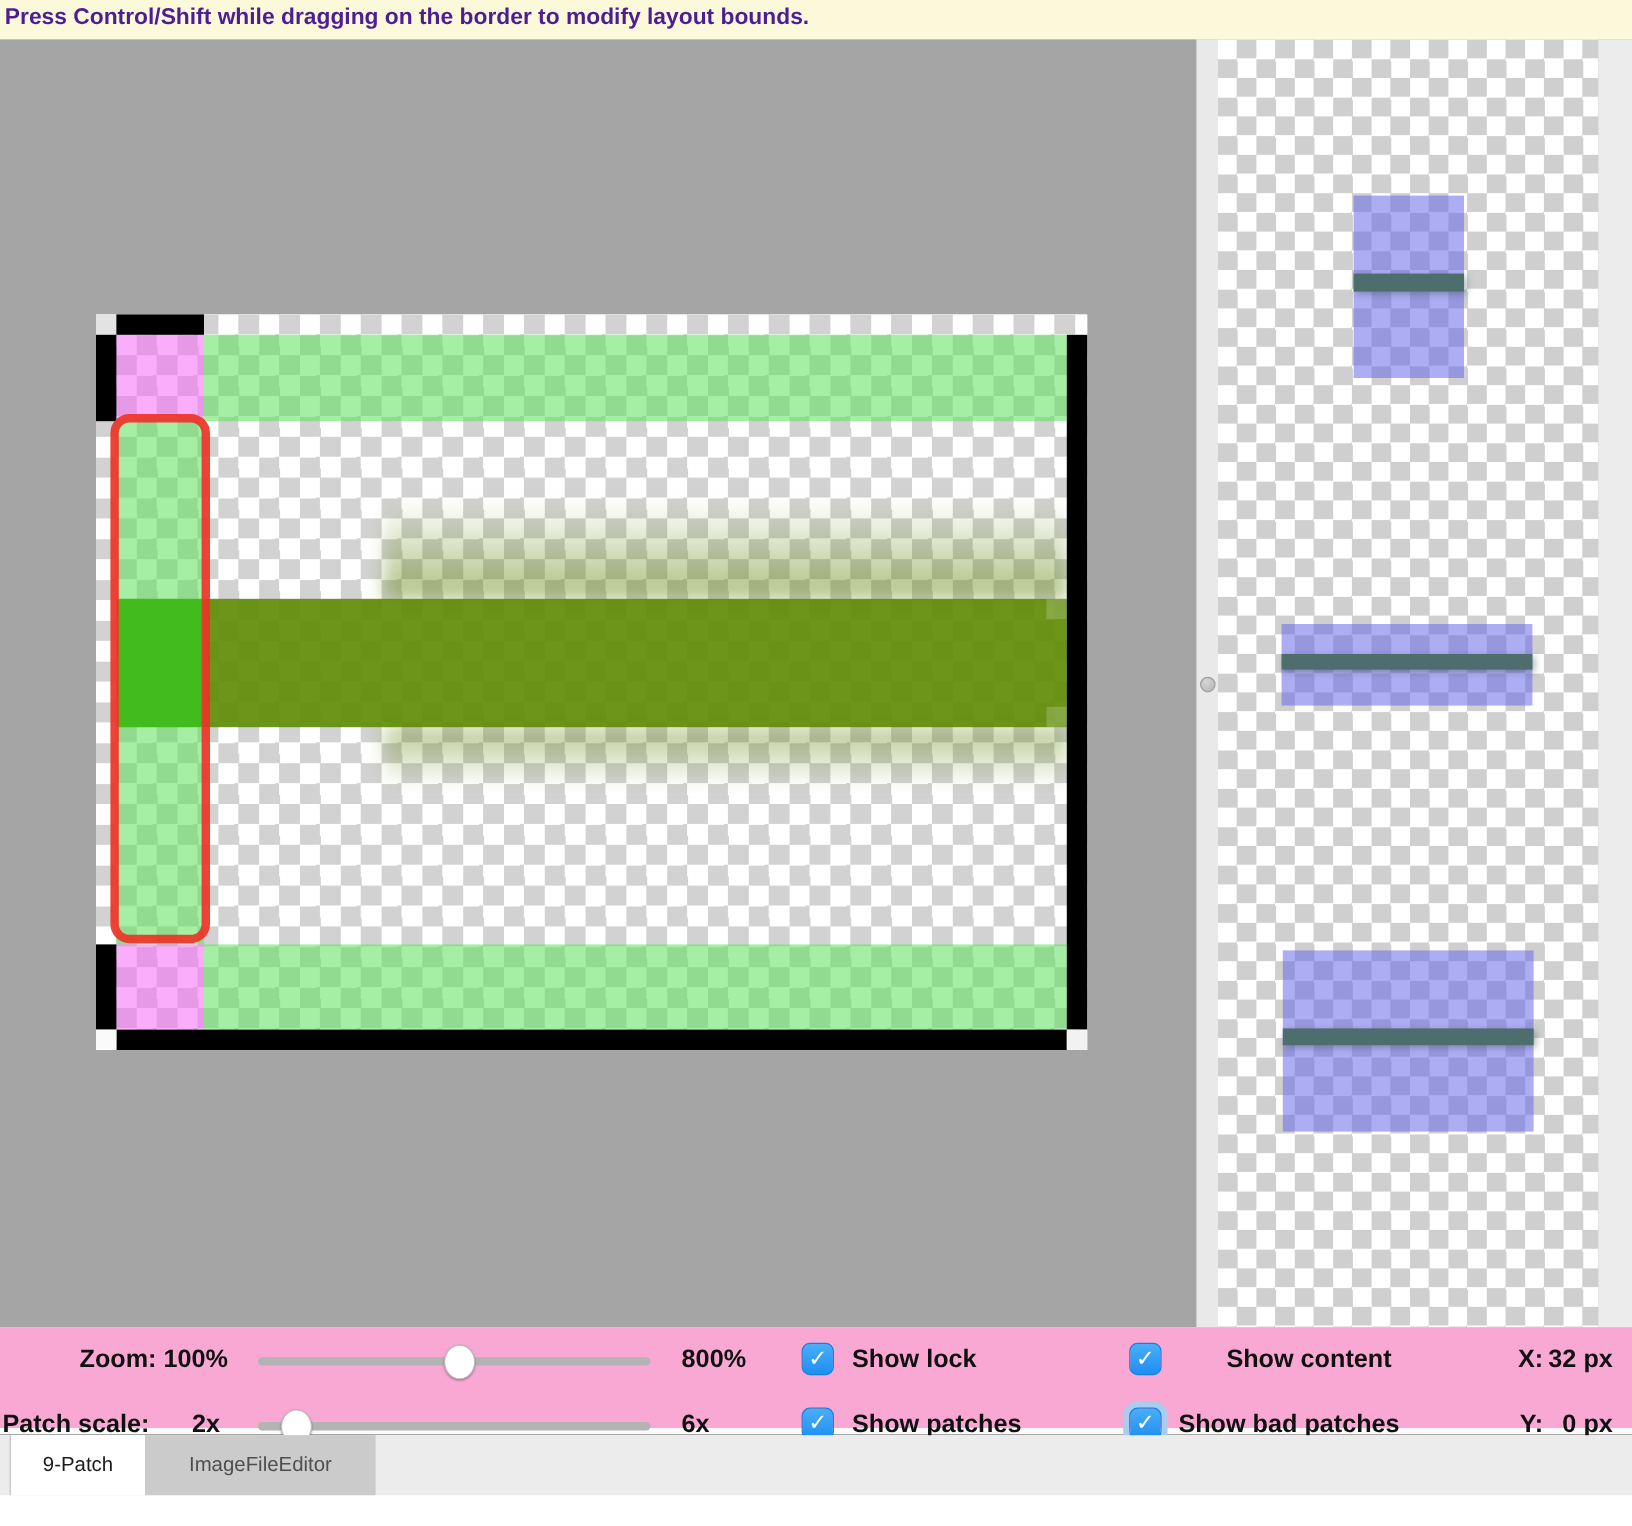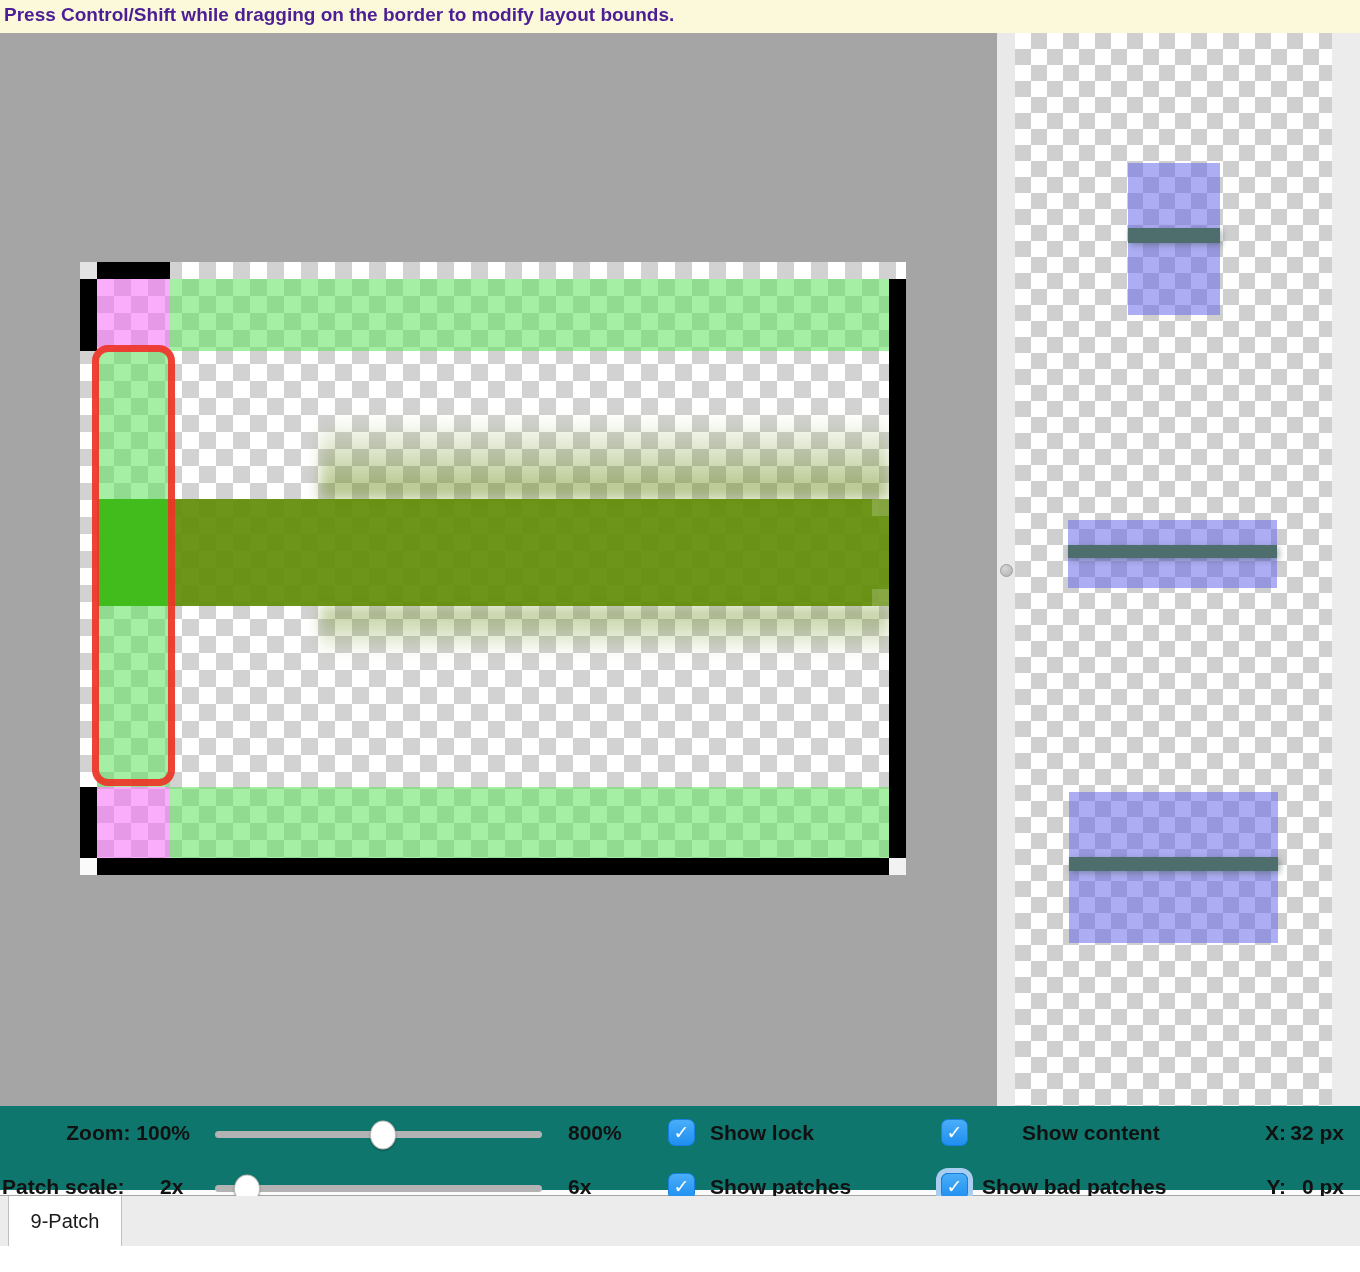--- a/index.html
+++ b/index.html
@@ -39,40 +39,40 @@
   
   .pbox{position:absolute;background:rgba(105,105,235,.55);}
   .pline{position:absolute;left:0;width:100%;background:#4e6e6e;filter:drop-shadow(2px 2px 3px rgba(60,85,85,.45));}
   .pbox1{left:113px;top:130px;width:92px;height:152px;}
   .pbox1 .pline{top:65px;height:15px;}
   .pbox2{left:53px;top:487px;width:209px;height:68px;}
   .pbox2 .pline{top:25px;height:13px;}
   .pbox3{left:54px;top:759px;width:209px;height:151px;}
   .pbox3 .pline{top:65px;height:14px;}
   
-  .controlbar{position:relative;width:1360px;height:84px;background:#0f766e;font-size:21px;font-weight:600;color:#111;}
+  .controlbar{position:relative;width:1360px;height:84px;background:#f9a8d4;font-size:21px;font-weight:600;color:#111;}
   .separator{width:1360px;height:5px;background:#fbfbfb;border-bottom:1px solid #a6a6a6;box-sizing:content-box;}
   .ctl-label{position:absolute;white-space:nowrap;}
   .slider{position:absolute;width:327px;height:7px;border-radius:4px;background:#b3b3b3;}
   .slider .thumb{position:absolute;top:50%;width:24px;height:27px;border-radius:50%;background:#fff;
     border:1px solid #bcbcbc;box-shadow:0 1px 2px rgba(0,0,0,.35);transform:translate(-50%,-50%);}
   .sl-zoom{left:215px;top:25px;}
   .sl-zoom .thumb{left:51.5%;}
   .sl-patch{left:215px;top:79px;}
   .sl-patch .thumb{left:9.7%;}
   .checkbox{position:absolute;width:27px;height:27px;border-radius:7px;
     background:linear-gradient(#4aaef8,#1e8ef0);border:1px solid #1580e0;box-sizing:border-box;}
   .checkbox .mark{position:absolute;left:0;top:0;width:100%;height:100%;display:flex;align-items:center;justify-content:center;
     color:#fff;font-size:19px;font-weight:700;}
   .checkbox.focused{box-shadow:0 0 0 5px #a9cdf0;}
   .xy{position:absolute;right:16px;display:flex;}
   .xy .v{display:inline-block;width:58px;text-align:right;}
   
   .tabbar{position:relative;width:1360px;height:50px;background:#ececec;}
-  .tab{position:absolute;top:0;height:50px;display:flex;align-items:center;justify-content:center;font-size:20px;}
+  .tab{position:absolute;top:0;height:50px;display:flex;align-items:center;justify-content:center;font-size:17px;}
   .tab-active{left:8px;width:112px;background:#fff;color:#1a1a1a;border-left:1px solid #bfbfbf;border-right:1px solid #bfbfbf;}
   .tab-inactive{left:121px;width:192px;background:#cbcbcb;color:#4f4f4f;}
 </style>
 </head>
 <body>
 
 <div class="banner">
   <span>Press Control/Shift while dragging on the border to modify layout bounds.</span>
 </div>
 
@@ -173,13 +173,16 @@
     <span class="v">0 px</span>
   </div>
 </div>
 
 <div class="separator"></div>
 
 <div class="tabbar">
   <div class="tab tab-active">
     <span>9-Patch</span>
   </div>
+  <div class="tab tab-inactive">
+    <span>ImageFileEditor</span>
+  </div>
 </div>
 
 </body></html>

